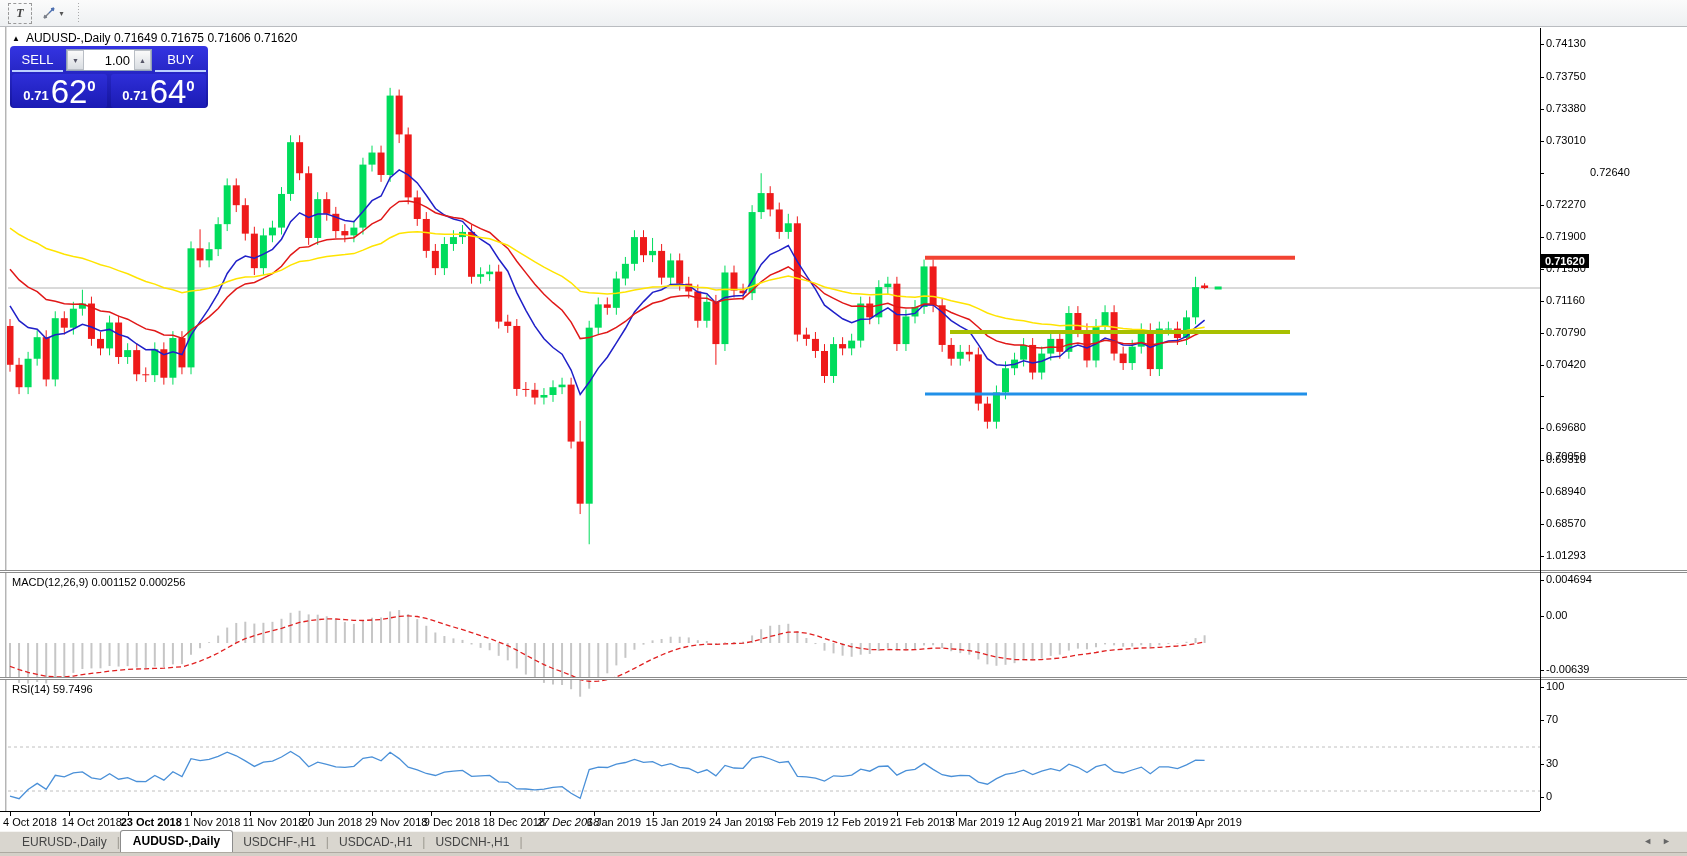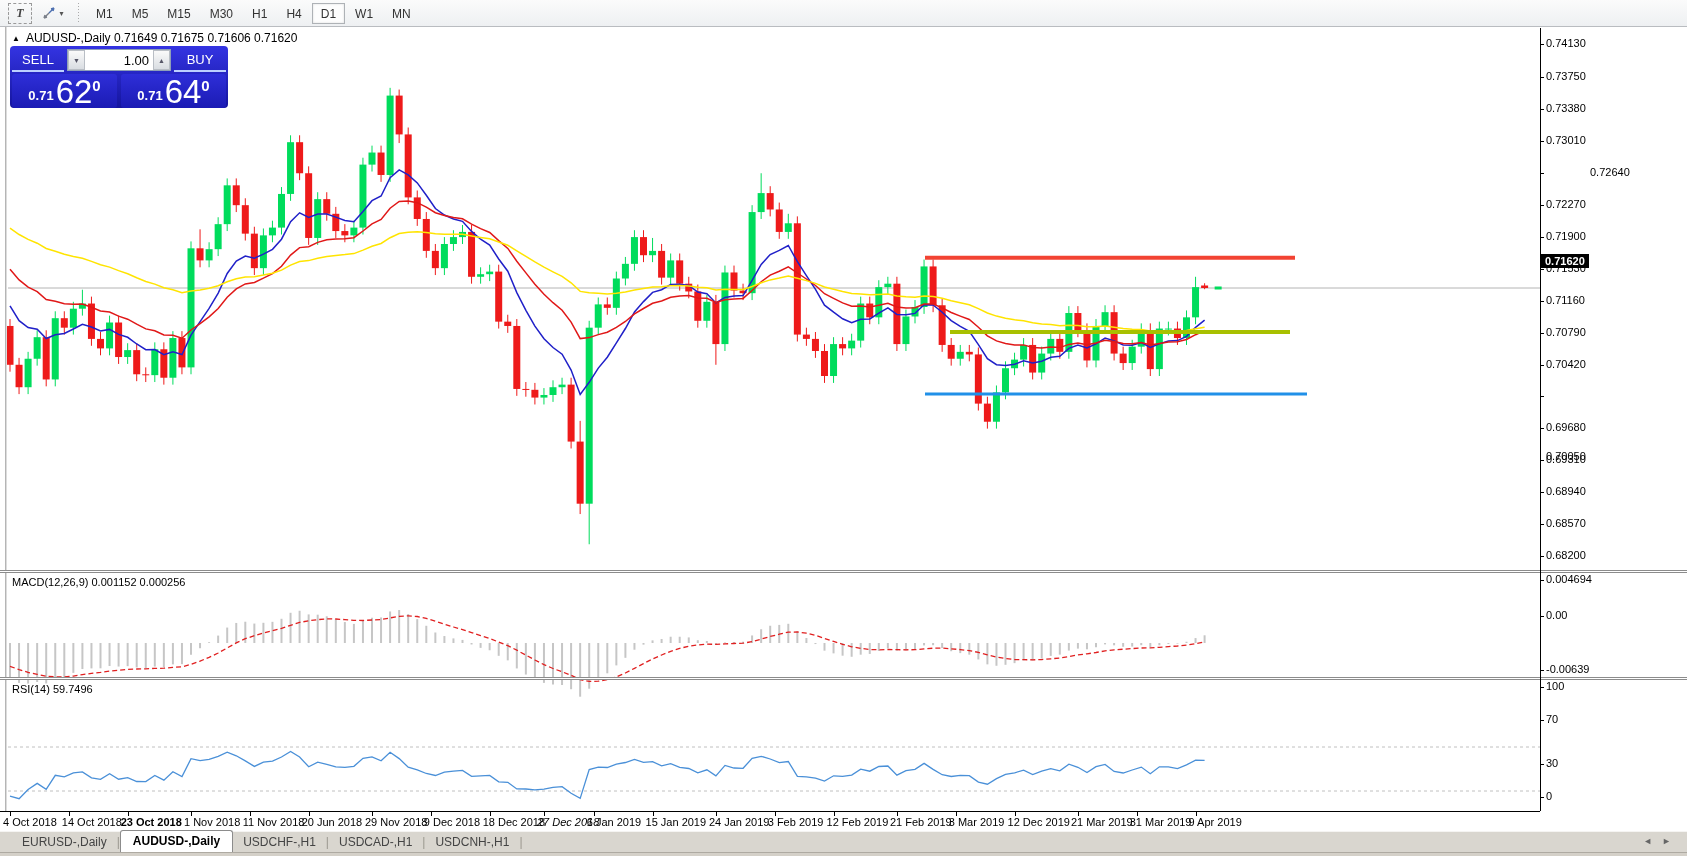--- a/index.html
+++ b/index.html
@@ -41,21 +41,21 @@
   .axis-label { position:absolute; left:1546px; font-size:11px; color:#000; white-space:nowrap; }
   .axis-tickmark { position:absolute; left:1540px; width:4px; height:1px; background:#000; }
   #price-tag { position:absolute; left:1541px; background:#000; color:#fff; font-size:11px;
                font-weight:bold; padding:0 4px; line-height:14px; }
 
   .pane-label { position:absolute; font-size:11px; color:#000; white-space:nowrap; }
 
   
   #chart-header { position:absolute; left:12px; top:31px; font-size:12px; color:#000; }
   #chart-header .tri { font-size:8px; margin-right:6px; vertical-align:1px; }
-  #trade-panel { position:absolute; left:10px; top:46px; width:218px; height:62px;
+  #trade-panel { position:absolute; left:10px; top:46px; width:198px; height:62px;
                  background:linear-gradient(#3434e2,#15159e); border-radius:4px; padding:2px; }
   #tp-top { display:flex; height:24px; align-items:stretch; }
   .tp-btn { width:52px; color:#fff; font-size:13px; display:flex; align-items:center; justify-content:center;
             border-bottom:2px solid #bcd0ff; cursor:pointer; }
   #vol-spin { flex:1; display:flex; margin:1px 3px; border:1px solid #8fa0b8; background:#fff; height:22px;justify-content:center; }
   .spin-btn { width:17px; background:linear-gradient(#fafafa,#d9dde2); border:1px solid #b9bec5;
               font-size:7px; color:#556; display:flex; align-items:center; justify-content:center; cursor:pointer; }
   #vol-value { flex:1; border:none; outline:none; font-size:13px; text-align:right; padding:0 4px;
                font-family:"Liberation Sans",sans-serif; color:#000; background:#fff; width:50px; }
   #tp-prices { display:flex; gap:4px; margin-top:2px; }
@@ -89,31 +89,20 @@
   <div id="toolbar">
     <div id="text-tool" class="tool-btn">T</div>
     <div id="cursor-tool" class="tool-btn">
       <svg width="14" height="14" viewBox="0 0 14 14" style="position:static">
         <path d="M2 12 L7 7 M2 12 l3 -1 M2 12 l1 -3" stroke="#7a7f89" stroke-width="1.4" fill="none"></path>
         <path d="M12 2 L7 7 M12 2 l-3 1 M12 2 l-1 3" stroke="#4c6fb0" stroke-width="1.4" fill="none"></path>
       </svg>
       <span class="caret">▾</span>
     </div>
     <div class="toolbar-sep"></div>
-    <div id="tf-buttons" style="display:flex;">
-        <div class="tf-btn">M1</div>
-        <div class="tf-btn">M5</div>
-        <div class="tf-btn">M15</div>
-        <div class="tf-btn">M30</div>
-        <div class="tf-btn">H1</div>
-        <div class="tf-btn">H4</div>
-        <div class="tf-btn active">D1</div>
-        <div class="tf-btn">W1</div>
-        <div class="tf-btn">MN</div>
-      </div>
   </div>
 
   <div id="chart-area">
     <svg id="main-svg" width="1532" height="542">
         <line x1="0" y1="233" x2="1532" y2="233" stroke="#b4b4b4" stroke-width="1"></line>
         <g>
           <line x1="2" y1="264.06079999999946" x2="2" y2="316.6915999999994" stroke="#ee1a1a" stroke-width="1"></line>
           <rect x="-1.5" y="270.96319999999963" width="7" height="38.82599999999957" fill="#ee1a1a"></rect>
           <line x1="11.05" y1="302.8868" x2="11.05" y2="339.1243999999998" stroke="#ee1a1a" stroke-width="1"></line>
           <rect x="7.550000000000001" y="309.7891999999992" width="7" height="22.43280000000044" fill="#ee1a1a"></rect>
@@ -564,21 +553,21 @@
       <div class="axis-label" style="top: 402px; margin-top: 48px;">0.70050</div>
       <div class="axis-tickmark" style="top: 428.383px;"></div>
       <div class="axis-label" style="top: 421.383px;">0.69680</div>
       <div class="axis-tickmark" style="top: 460.307px;"></div>
       <div class="axis-label" style="top: 453.307px;">0.69310</div>
       <div class="axis-tickmark" style="top: 492.23px;"></div>
       <div class="axis-label" style="top: 485.23px;">0.68940</div>
       <div class="axis-tickmark" style="top: 524.154px;"></div>
       <div class="axis-label" style="top: 517.154px;">0.68570</div>
       <div class="axis-tickmark" style="top: 556.078px;"></div>
-      <div class="axis-label" style="top: 549.078px;">0.68200</div>
+      <div class="axis-label" style="top: 549.078px;">1.01293</div>
       <div id="price-tag" style="top: 254px;">0.71620</div>
       <div class="axis-label" style="top: 573px;">0.004694</div>
       <div class="axis-tickmark" style="top: 580px;"></div>
       <div class="axis-label" style="top: 609px;">0.00</div>
       <div class="axis-tickmark" style="top: 616px;"></div>
       <div class="axis-label" style="top: 663px;">-0.00639</div>
       <div class="axis-tickmark" style="top: 670px;"></div>
       <div class="axis-label" style="top: 680px;">100</div>
       <div class="axis-tickmark" style="top: 687px;"></div>
       <div class="axis-label" style="top: 713px;">70</div>
@@ -650,21 +639,21 @@
       <div class="date-label" style="left: 708.9px;">24 Jan 2019</div>
       <div class="date-tick" style="left: 774.725px;"></div>
       <div class="date-label" style="left: 767.725px;">3 Feb 2019</div>
       <div class="date-tick" style="left: 833.55px;"></div>
       <div class="date-label" style="left: 826.55px;">12 Feb 2019</div>
       <div class="date-tick" style="left: 896.9px;"></div>
       <div class="date-label" style="left: 889.9px;">21 Feb 2019</div>
       <div class="date-tick" style="left: 955.725px;"></div>
       <div class="date-label" style="left: 948.725px;">3 Mar 2019</div>
       <div class="date-tick" style="left: 1014.55px;"></div>
-      <div class="date-label" style="left: 1007.55px;">12 Dec 2019</div>
+      <div class="date-label" style="left: 1007.55px;">12 Aug 2019</div>
       <div class="date-tick" style="left: 1077.9px;"></div>
       <div class="date-label" style="left: 1070.9px;">21 Mar 2019</div>
       <div class="date-tick" style="left: 1136.72px;"></div>
       <div class="date-label" style="left: 1129.72px;">31 Mar 2019</div>
       <div class="date-tick" style="left: 1195.55px;"></div>
       <div class="date-label" style="left: 1188.55px;">9 Apr 2019</div>
     </div>
 
   <div id="tabbar">
       <div class="chart-tab">EURUSD-,Daily</div>

